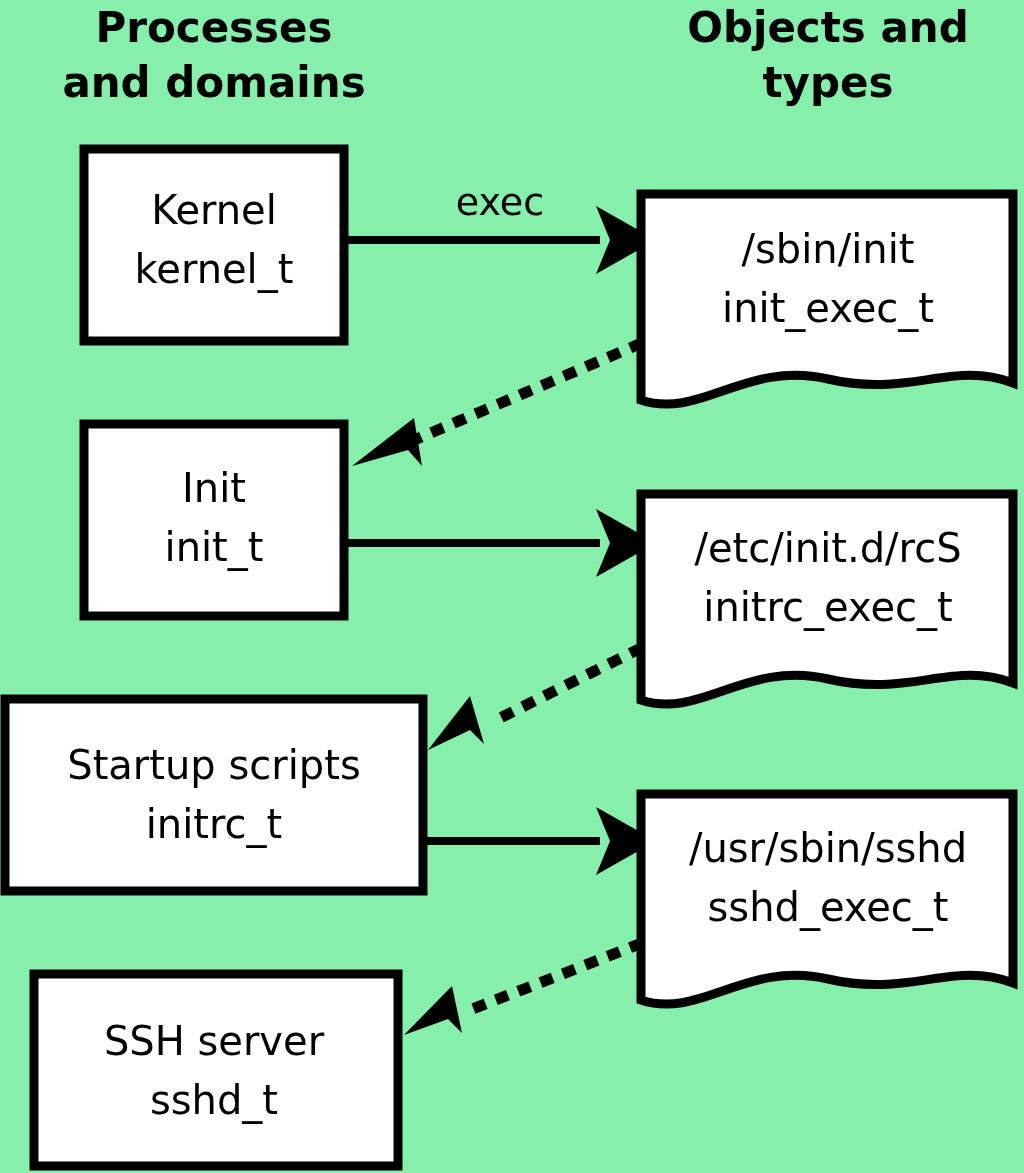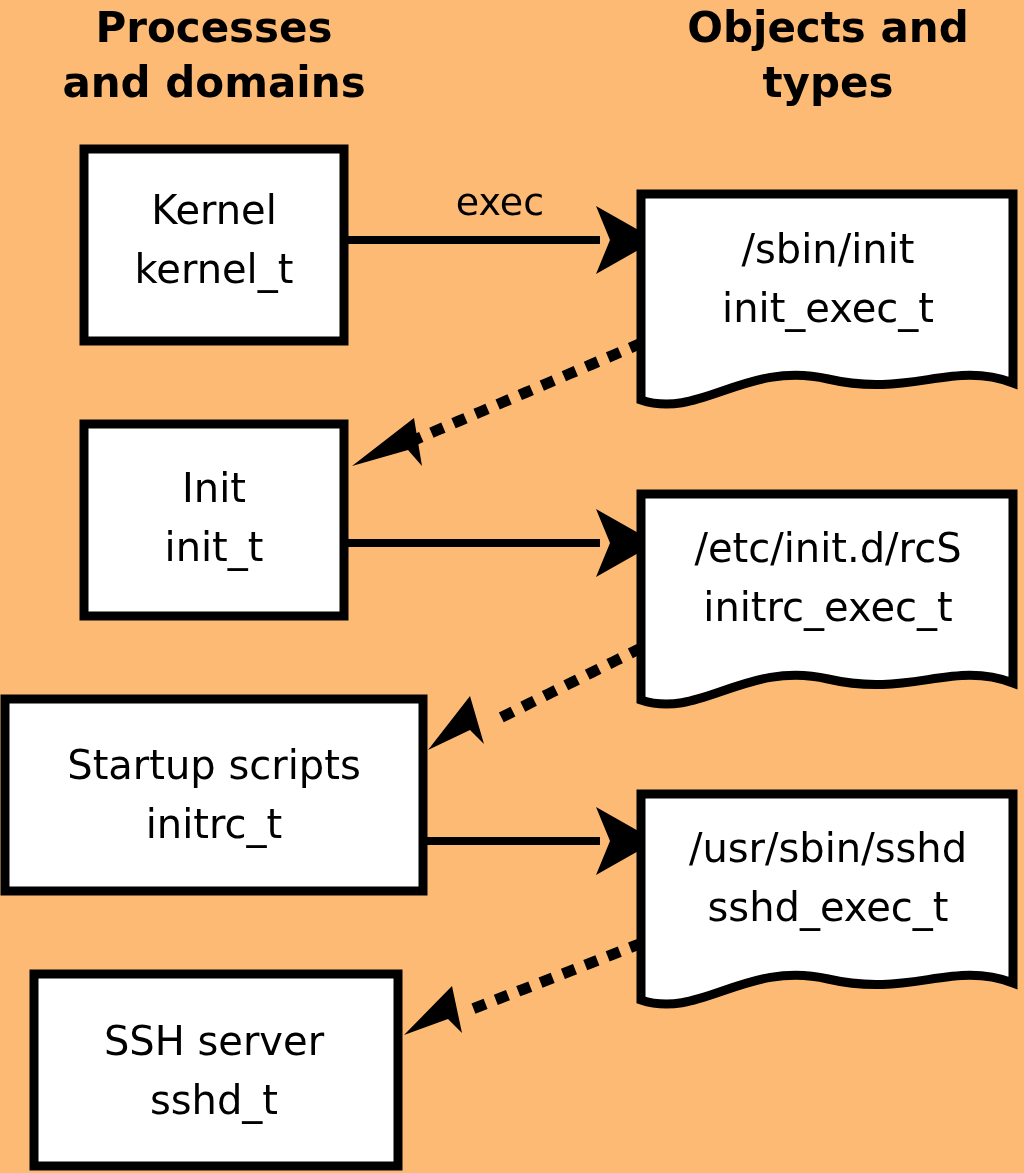--- a/index.html
+++ b/index.html
@@ -10,21 +10,21 @@
   body {
     width: 1024px;
     height: 1173px;
     font-family: "DejaVu Sans", sans-serif;
     overflow: hidden;
   }
   #diagram-root {
     position: relative;
     width: 1024px;
     height: 1173px;
-    background: #fdba74;
+    background: #86efac;
   }
   svg#diagram-svg {
     display: block;
     width: 1024px;
     height: 1173px;
   }
   .col-header {
     font-family: "DejaVu Sans", sans-serif;
     font-weight: bold;
     font-size: 42px;

